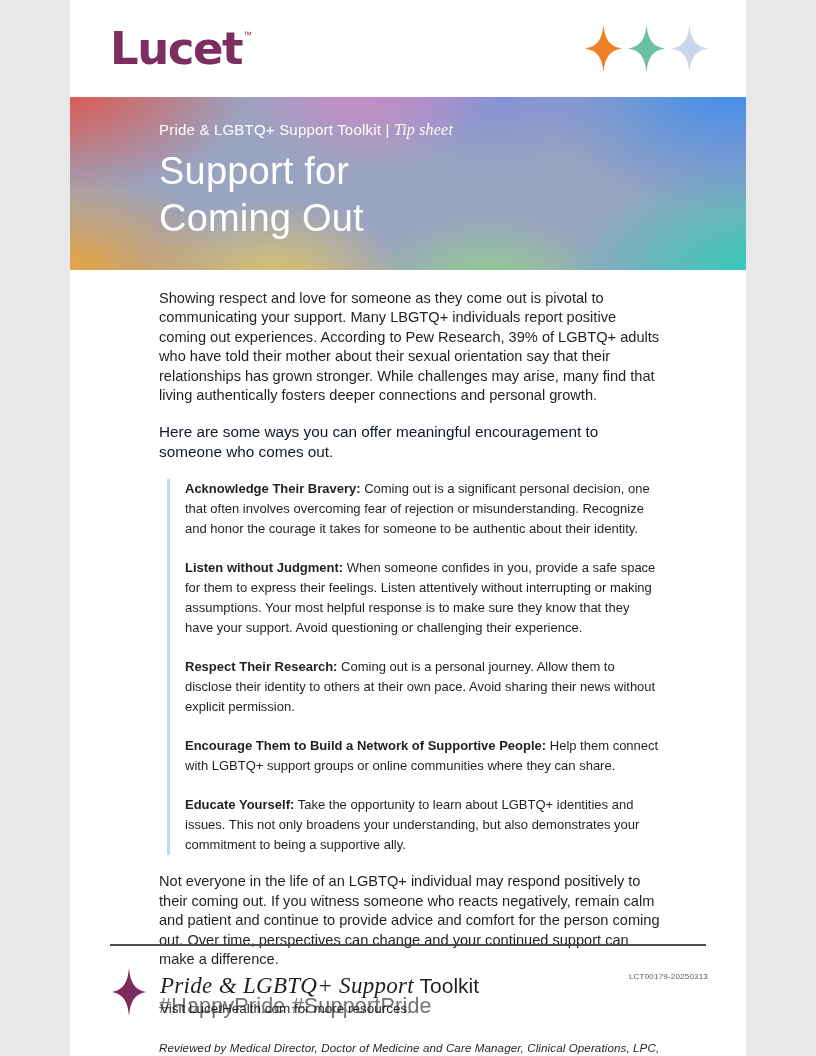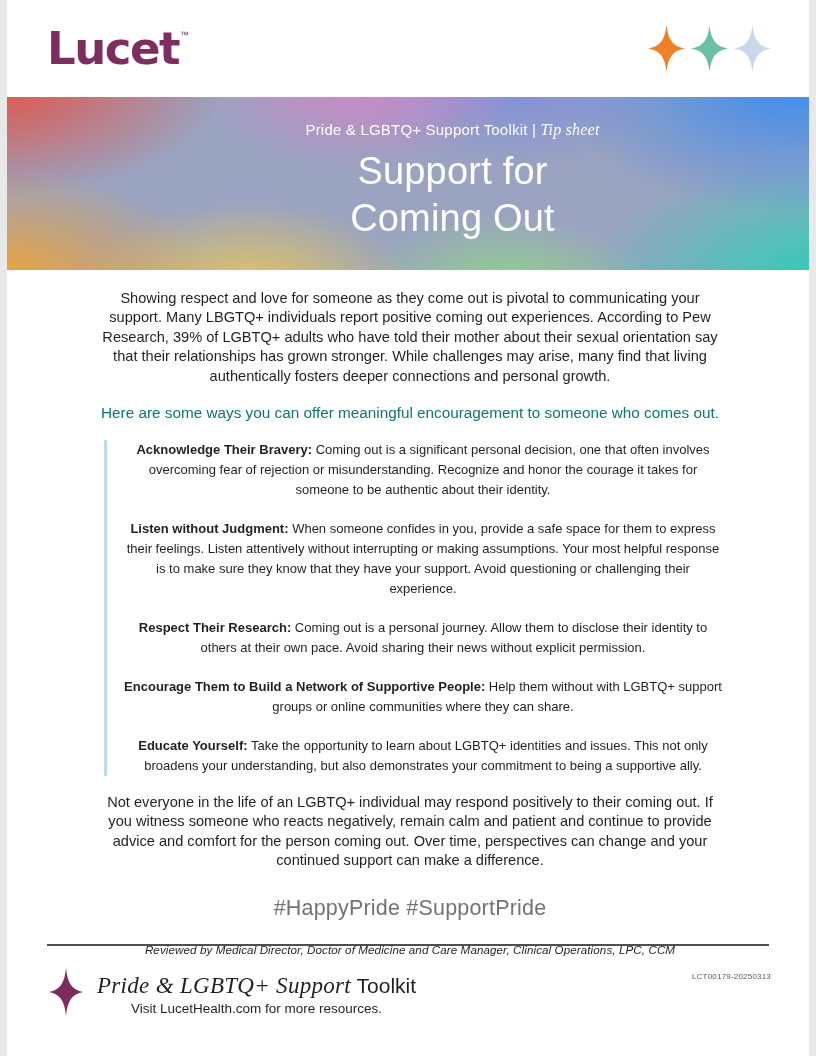--- a/index.html
+++ b/index.html
@@ -1,22 +1,21 @@
 <!DOCTYPE html>
 <html><head>
 <meta charset="utf-8">
 <style>
   * { margin:0; padding:0; box-sizing:border-box; }
   html,body { background:#e8e8e8; }
   .page {
-    width:802px; height:1056px; margin:0 auto; background:#ffffff;
+    width:676px; height:1056px; margin:0 auto; background:#ffffff;
     position:relative; overflow:hidden;
     font-family:"Liberation Sans","DejaVu Sans",sans-serif;
     color:#231f20;
-    text-align:center;
   }
 
   
   .header {
     height:97px; display:flex; align-items:center;
     justify-content:space-between; padding:0 38px 0 40px;
   }
   .logo-wrap { display:flex; align-items:flex-start; }
   .logo-text {
     font-family:"DejaVu Sans","Liberation Sans",sans-serif;
@@ -44,21 +43,21 @@
   .eyebrow { font-size:15px; letter-spacing:0.2px; }
   .eyebrow .eyebrow-italic {
     font-family:"Liberation Serif","DejaVu Serif",serif;
     font-style:italic; font-size:16px;
   }
   .banner-title { margin-top:9px; font-size:38px; line-height:47px; font-weight:400; letter-spacing:0.2px; }
 
   
   .main { padding:19px 85px 0 89px; }
   .body-p { font-size:14.6px; line-height:19.4px; }
-  .lead-in { margin-top:17px; font-size:15.3px; line-height:20px; color:#0f766e; }
+  .lead-in { margin-top:17px; font-size:15.3px; line-height:20px; color:#0f172a; }
   .tips {
     margin-top:17px; margin-left:8px;
     border-left:3px solid #b9dee9; padding-left:15px;
   }
   .tip { margin-bottom:19px; font-size:13px; line-height:20px; }
   .tip:last-child { margin-bottom:0; }
   .tip-label { font-weight:bold; }
   .closing { margin-top:17px; }
   .hashtags { margin-top:25px; font-size:21.5px; letter-spacing:0.2px; color:#737373; }
   .reviewed {
@@ -124,21 +123,21 @@
 
   <div class="main">
     <p class="body-p">Showing respect and love for someone as they come out is pivotal to communicating your support.  Many LBGTQ+ individuals report positive coming out experiences. According to Pew Research, 39% of LGBTQ+ adults who have told their mother about their sexual orientation say that their relationships has grown stronger. While challenges may arise, many find that living authentically fosters deeper connections and personal growth.</p>
 
     <p class="lead-in">Here are some ways you can offer meaningful encouragement to someone who comes out.</p>
 
     <div class="tips">
       <p class="tip"><span class="tip-label">Acknowledge Their Bravery:</span><span> Coming out is a significant personal decision, one that often involves overcoming fear of rejection or misunderstanding. Recognize and honor the courage it takes for someone to be authentic about their identity.</span></p>
       <p class="tip"><span class="tip-label">Listen without Judgment:</span><span> When someone confides in you, provide a safe space for them to express their feelings. Listen attentively without interrupting or making assumptions. Your most helpful response is to make sure they know that they have your support. Avoid questioning or challenging their experience.</span></p>
       <p class="tip"><span class="tip-label">Respect Their Research:</span><span> Coming out is a personal journey. Allow them to disclose their identity to others at their own pace. Avoid sharing their news without explicit permission.</span></p>
-      <p class="tip"><span class="tip-label">Encourage Them to Build a Network of Supportive People:</span><span> Help them without with LGBTQ+ support groups or online communities where they can share.</span></p>
+      <p class="tip"><span class="tip-label">Encourage Them to Build a Network of Supportive People:</span><span> Help them connect with LGBTQ+ support groups or online communities where they can share.</span></p>
       <p class="tip"><span class="tip-label">Educate Yourself:</span><span> Take the opportunity to learn about LGBTQ+ identities and issues. This not only broadens your understanding, but also demonstrates your commitment to being a supportive ally.</span></p>
     </div>
 
     <p class="body-p closing">Not everyone in the life of an LGBTQ+ individual may respond positively to their coming out. If you witness someone who reacts negatively, remain calm and patient and continue to provide advice and comfort for the person coming out. Over time, perspectives can change and your continued support can make a difference.</p>
 
     <p class="hashtags">#HappyPride #SupportPride</p>
 
     <p class="reviewed">Reviewed by Medical Director, Doctor of Medicine and Care Manager, Clinical Operations, LPC, CCM</p>
   </div>
 

